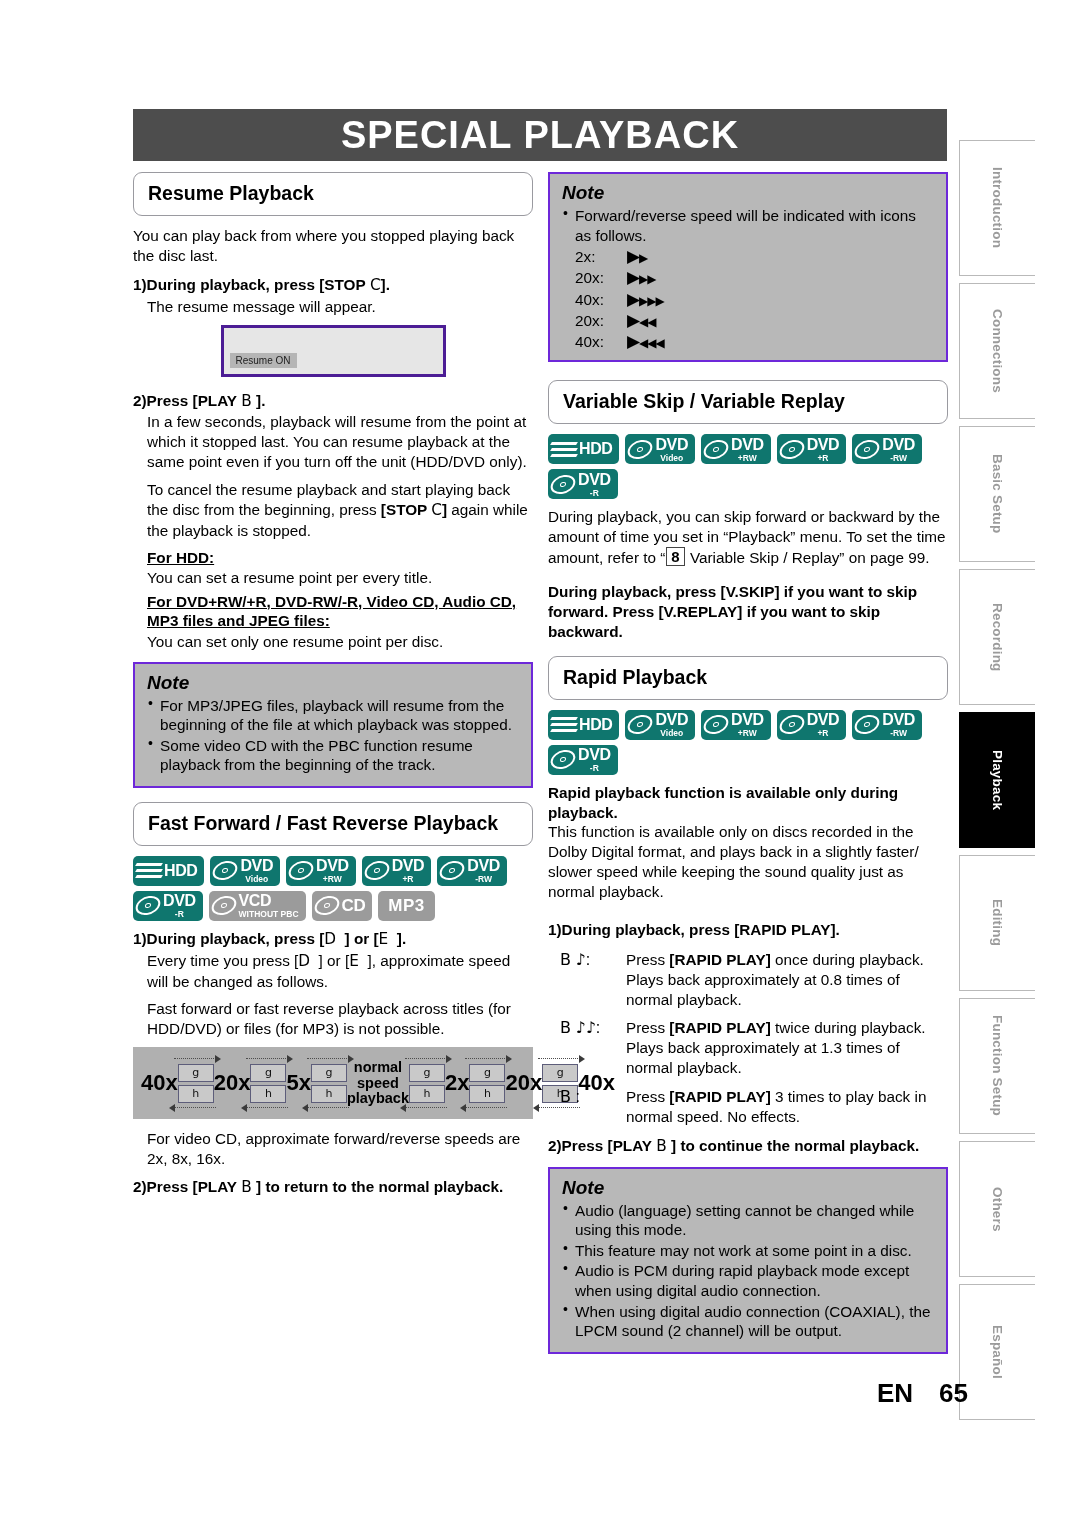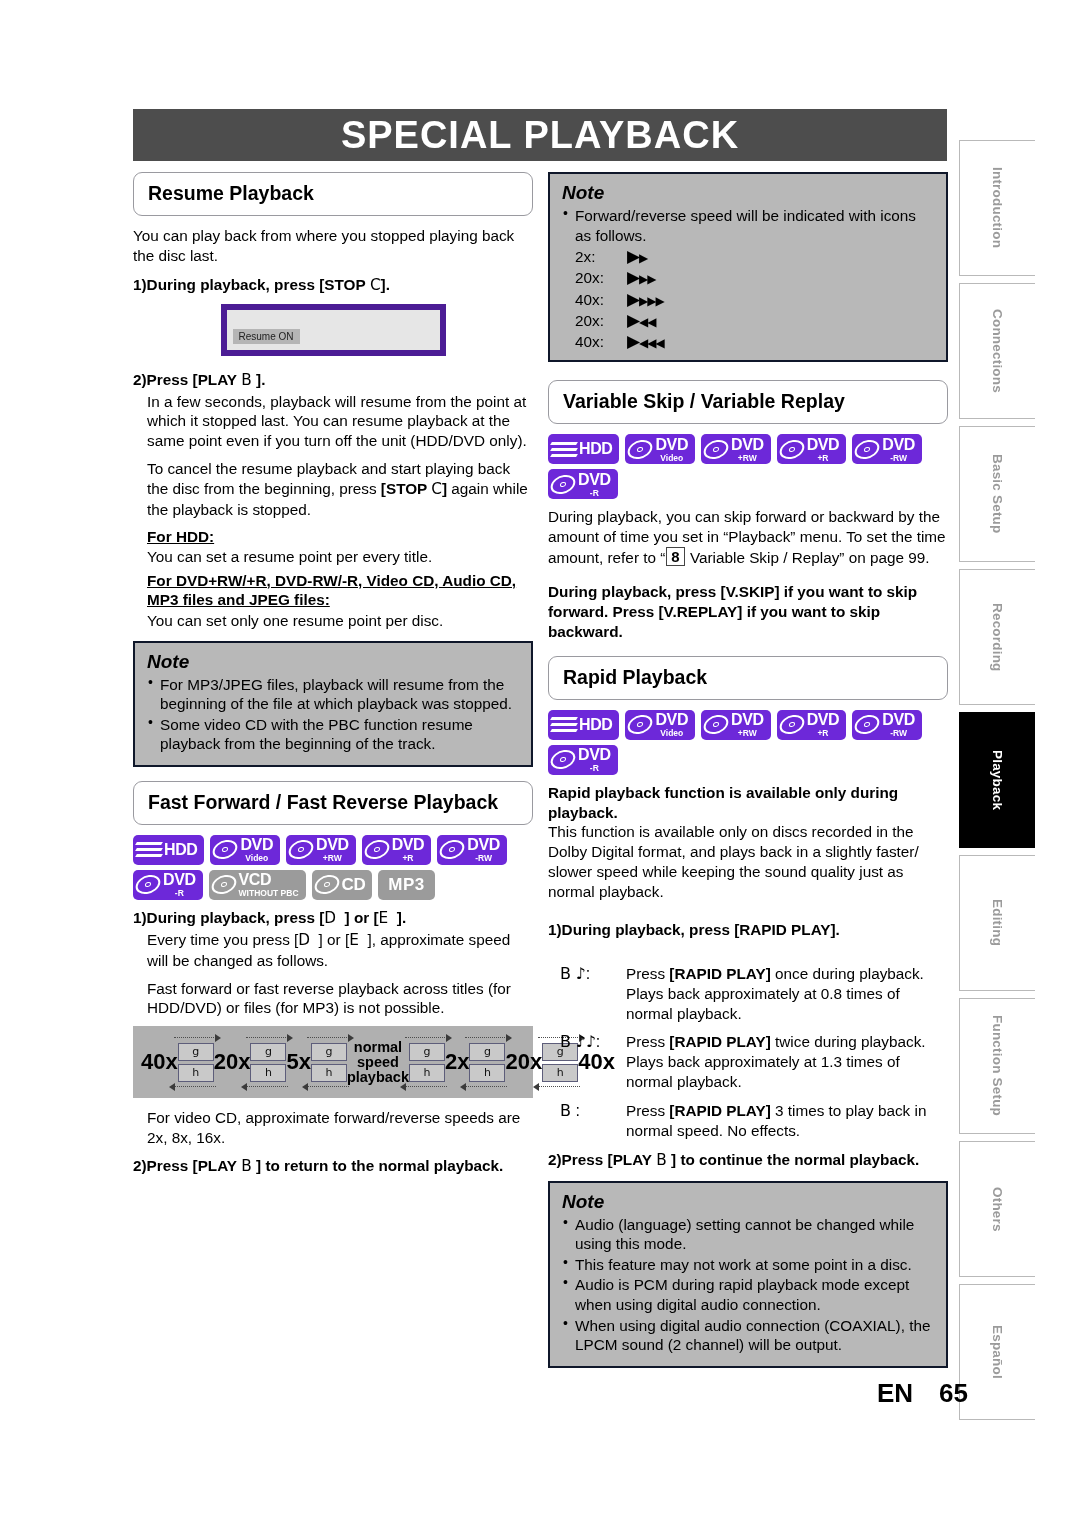--- a/index.html
+++ b/index.html
@@ -40,21 +40,21 @@
   .p{font-size:15.3px;line-height:1.30;margin:0 0 9px 0;}
   .b{font-weight:bold;}
   .u{text-decoration:underline;font-weight:bold;}
   .step{font-size:15.3px;line-height:1.30;font-weight:bold;margin:0 0 1px 0;}
   .substep{font-size:15.3px;line-height:1.30;margin:0 0 8px 14px;}
   .indent{margin-left:14px;}
   .gl{font-family:"DejaVu Sans",sans-serif;font-weight:normal;}
 
   
   .note{
-    background:#b8b8b8;border:2px solid #0f172a;
+    background:#b8b8b8;border:2px solid #6d28d9;
     box-sizing:border-box;padding:8px 12px 10px 12px;
     margin-bottom:12px;
   }
   .note .nt{font-size:19px;font-weight:bold;font-style:italic;margin:0 0 2px 0;}
   .note ul{margin:0;padding:0;list-style:none;}
   .note li{
     font-size:15.3px;line-height:1.28;
     padding-left:13px;position:relative;margin-bottom:1px;
   }
   .note li:before{
@@ -65,21 +65,21 @@
   
   .sprow{display:flex;align-items:center;padding-left:13px;font-size:15.3px;line-height:1.25;}
   .sprow .lbl{width:52px;flex:none;}
   .sprow .ico{font-family:"DejaVu Sans",sans-serif;font-size:15px;letter-spacing:-1px;}
   .ico .big{font-size:17px;}
   .ico .sm{font-size:12px;}
 
   
   .badges{display:flex;flex-wrap:wrap;gap:5px 6px;margin:0 0 8px 0;}
   .badge{
-    height:30px;border-radius:5px;background:#6d28d9;color:#fff;
+    height:30px;border-radius:5px;background:#0f766e;color:#fff;
     display:inline-flex;align-items:center;box-sizing:border-box;
     padding:0 7px 0 3px;position:relative;
   }
   .badge.gray{background:#9b9b9b;color:#fff;}
   .badge .disc{
     width:24px;height:19px;border-radius:50%;
     border:2.2px solid #fff;box-sizing:border-box;
     transform:skewX(-14deg) rotate(-8deg);
     margin-right:3px;flex:none;position:relative;
   }
@@ -102,21 +102,21 @@
   .badge .main{font-size:16px;font-weight:bold;letter-spacing:-0.4px;}
   .badge .sub{font-size:8.5px;font-weight:bold;letter-spacing:0px;text-align:center;margin-top:1px;}
   .badge.solo .main{font-size:17px;}
   .badge.mp3{padding:0 10px;}
   .badge.mp3 .main{font-size:17px;letter-spacing:0.5px;}
   .badge .sub.two{line-height:1.0;}
 
   
   .shot-wrap{display:flex;justify-content:center;margin:8px 0 14px 0;}
   .shot{
-    width:225px;height:52px;background:#e6e6e6;border:6px solid #4c1d95;
+    width:225px;height:52px;background:#e6e6e6;border:3px solid #4c1d95;
     position:relative;box-sizing:border-box;
   }
   .shot .msg{
     position:absolute;left:6px;bottom:6px;
     background:#b5b5b5;color:#222;
     font-size:10px;padding:2px 6px;
   }
 
   
   .speedfig{
@@ -199,20 +199,21 @@
 
   <div class="col-left">
 
     <div class="sec-head">Resume Playback</div>
 
     <p class="p">You can play back from where you stopped playing back the disc last.</p>
 
     <p class="step">
       <span>1)During playback, press [<b>STOP</b> <span class="gl">C</span>].</span>
     </p>
+    <p class="substep">The resume message will appear.</p>
 
     <div class="shot-wrap">
       <div class="shot">
         <div class="msg">Resume ON</div>
       </div>
     </div>
 
     <p class="step">2)Press [<b>PLAY</b> <span class="gl">B</span> ].</p>
     <p class="substep">In a few seconds, playback will resume from the point at which it stopped last. You can resume playback at the same point even if you turn off the unit (HDD/DVD only).</p>
     <p class="substep">To cancel the resume playback and start playing back the disc from the beginning, press <b>[STOP <span class="gl">C</span>]</b> again while the playback is stopped.</p>
@@ -483,21 +484,21 @@
         <span class="txt">
             <span class="main">DVD</span>
             <span class="sub">-R</span>
           </span>
       </div>
     </div>
 
     <p class="p b" style="margin-bottom:0;">Rapid playback function is available only during playback.</p>
     <p class="p" style="margin-bottom:18px;">This function is available only on discs recorded in the Dolby Digital format, and plays back in a slightly faster/ slower speed while keeping the sound quality just as normal playback.</p>
 
-    <p class="step" style="margin-bottom:24px;">1)During playback, press [RAPID PLAY].</p>
+    <p class="step" style="margin-bottom:10px;">1)During playback, press [RAPID PLAY].</p>
 
     <div class="rtable">
       <div class="rrow">
         <span class="key"><span class="gl">B</span> <span class="note1">♪</span>:</span>
         <span class="val">Press <b>[RAPID PLAY]</b> once during playback. Plays back approximately at 0.8 times of normal playback.</span>
       </div>
       <div class="rrow">
         <span class="key"><span class="gl">B</span> <span class="note1">♪♪</span>:</span>
         <span class="val">Press <b>[RAPID PLAY]</b> twice during playback. Plays back approximately at 1.3 times of normal playback.</span>
       </div>

